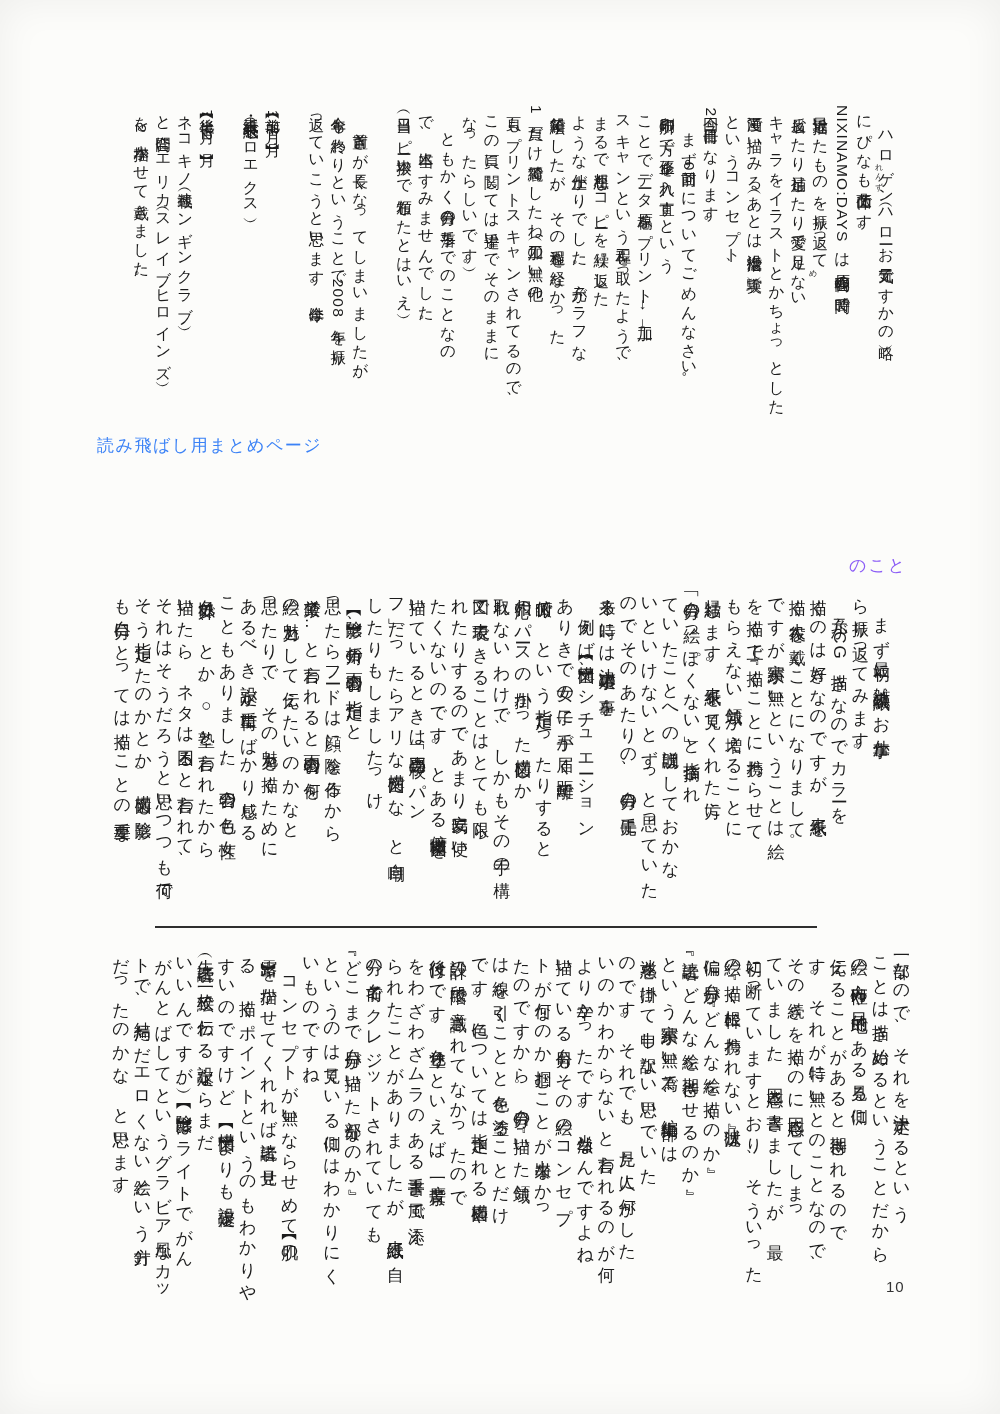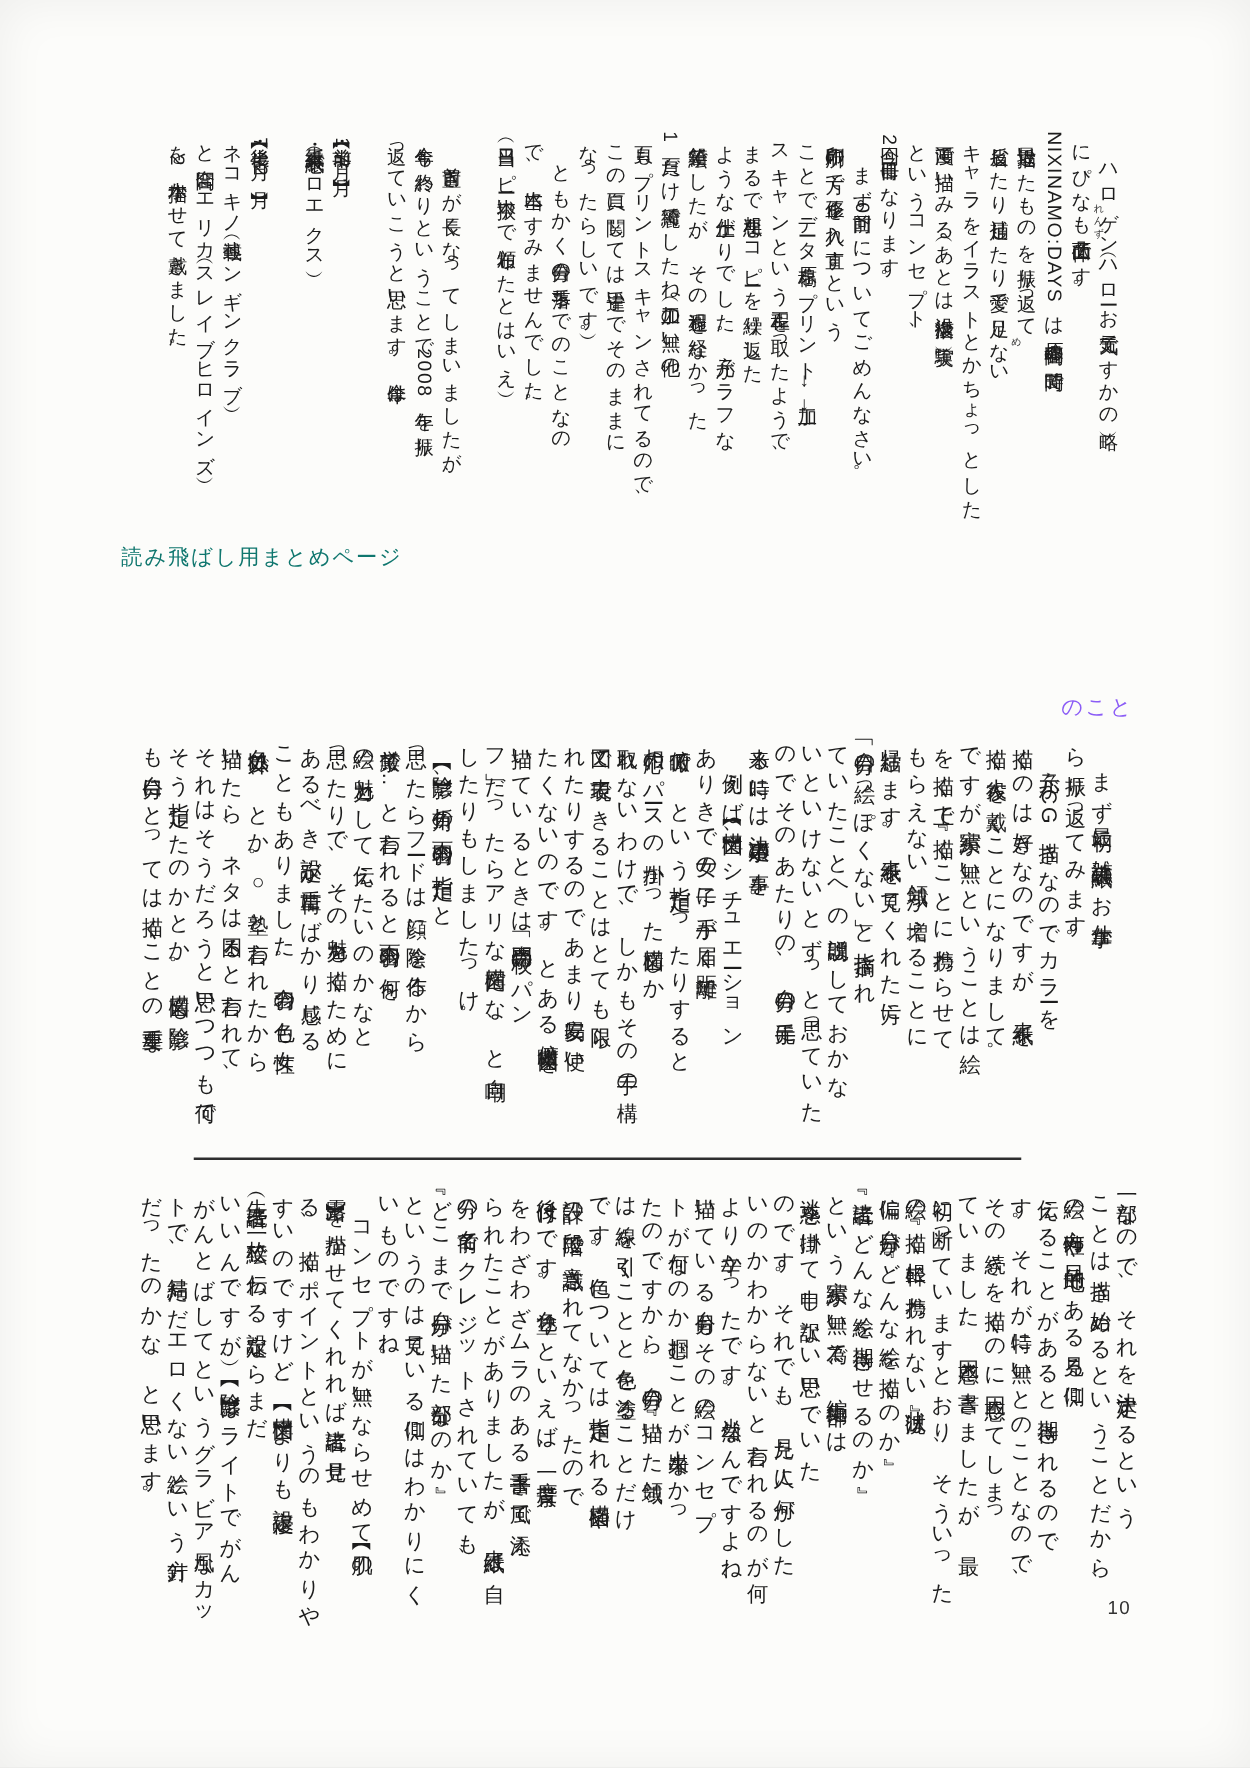--- a/index.html
+++ b/index.html
@@ -31,21 +31,21 @@
     top:946px;right:88px;width:802px;height:376px;
     font-size:17px;letter-spacing:2.4px;line-height:21.1px;
   }
   .furigana{
     position:absolute;
     writing-mode:vertical-rl;
     font-size:8px;letter-spacing:0;color:#333;
   }
   .skip-note{
     position:absolute;left:97px;top:434px;
-    font-size:17px;letter-spacing:1.5px;color:#0f766e;
+    font-size:17px;letter-spacing:1.5px;color:#3b82f6;
   }
   .big-title{
     position:absolute;top:430px;right:70px;
     margin:0;
     font-family:"Liberation Serif","DejaVu Serif",serif;
     font-size:150px;line-height:1.0;letter-spacing:-6px;
     font-weight:600;color:#0c0c0c;
   }
   .title-suffix{
     position:absolute;left:849px;top:554px;

